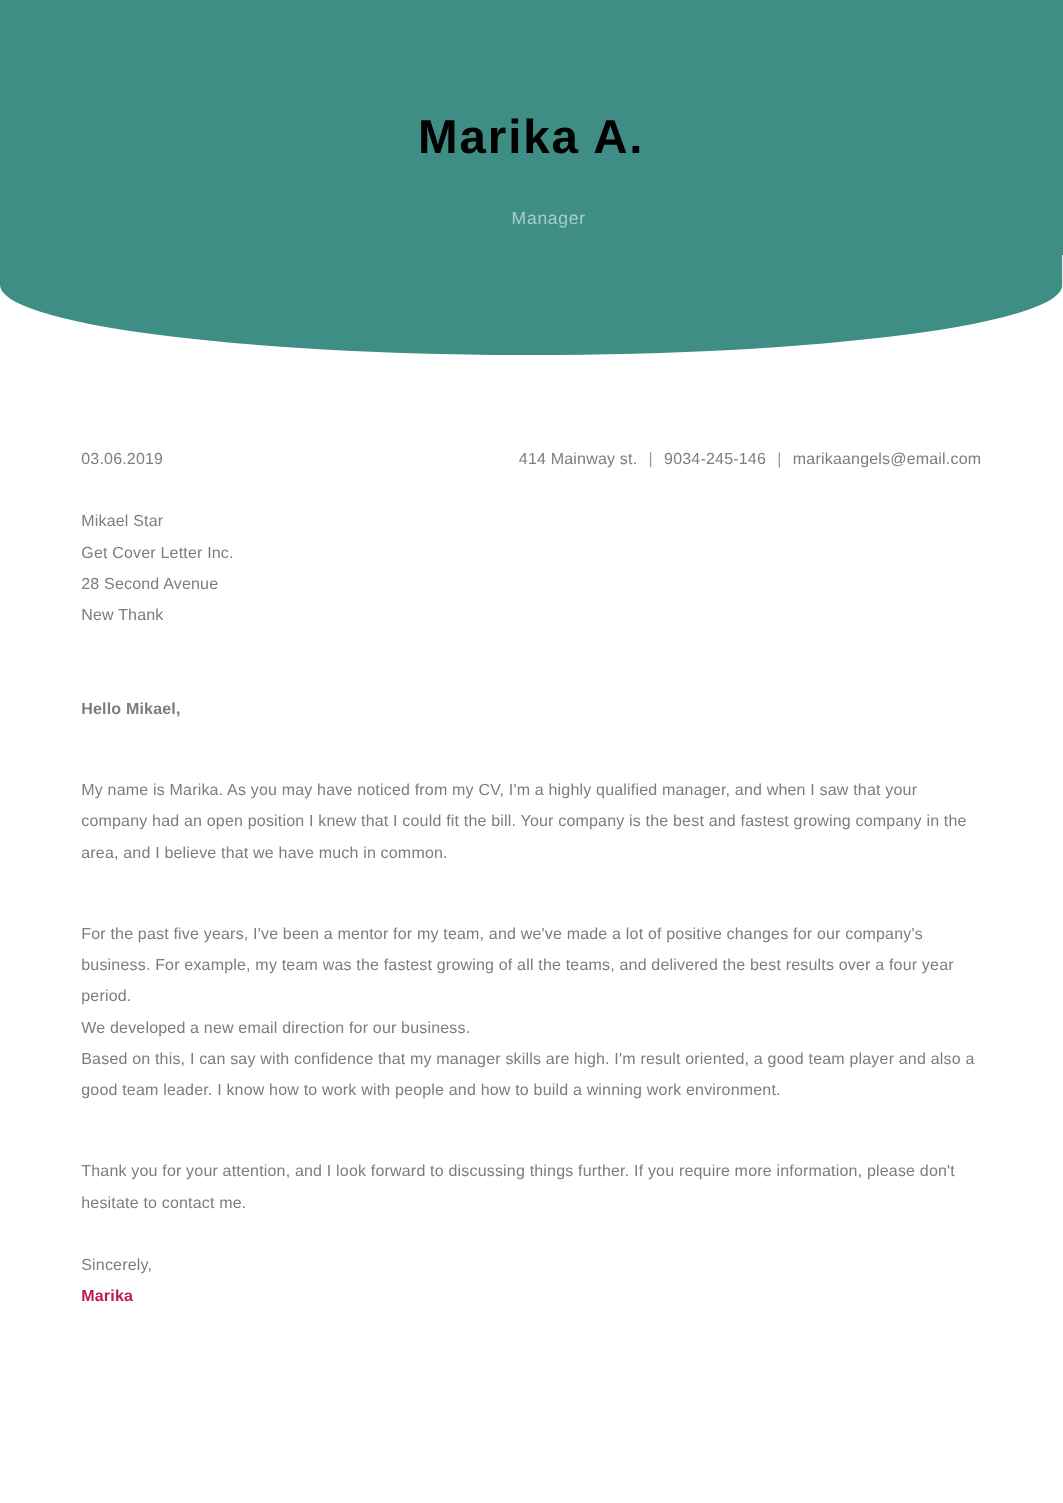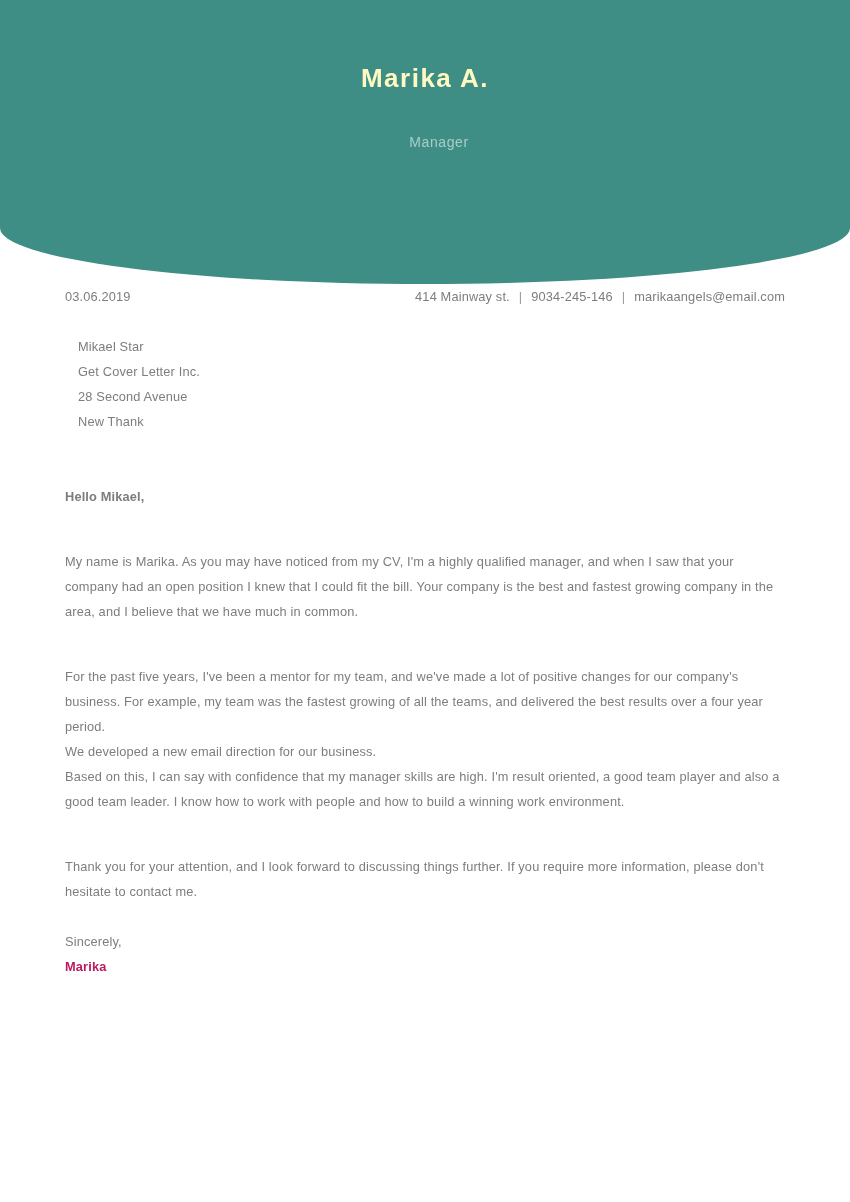--- a/index.html
+++ b/index.html
@@ -16,50 +16,51 @@
     overflow: hidden;
   }
   .header {
     width: 100%;
     height: 284px;
     background: #3e8e85;
     border-radius: 0 0 50% 50% / 0 0 56px 56px;
     text-align: center;
   }
   .name {
-    padding-top: 56px;
+    padding-top: 88px;
     line-height: 44px;
-    font-size: 26px;
+    font-size: 38px;
     font-weight: 700;
     letter-spacing: 1.5px;
-    color: #fef9c3;
+    color: #000000;
   }
   .job-title {
     margin-top: 33px;
     line-height: 18px;
     font-size: 14px;
     letter-spacing: 0.6px;
     color: rgba(255, 255, 255, 0.55);
     padding-left: 28px;
   }
   .content {
     padding: 0 65px;
     color: #7d7d7d;
     font-size: 12.8px;
     line-height: 25px;
     letter-spacing: 0.15px;
   }
   .date-row {
+    margin-top: 70px;
     display: flex;
     justify-content: space-between;
     align-items: baseline;
   }
   .contact-details { text-align: right; }
   .sep { margin: 0 9px; color: #9a9a9a; }
-  .recipient { margin-top: 25px; margin-left: 13px; }
+  .recipient { margin-top: 25px; }
   .greeting { margin-top: 50px; font-weight: bold; }
   .para { margin-top: 40px; }
   .closing-block { margin-top: 25px; }
   .signature {
     font-weight: 700;
     color: #be185d;
   }
 </style>
 </head>
 <body>

